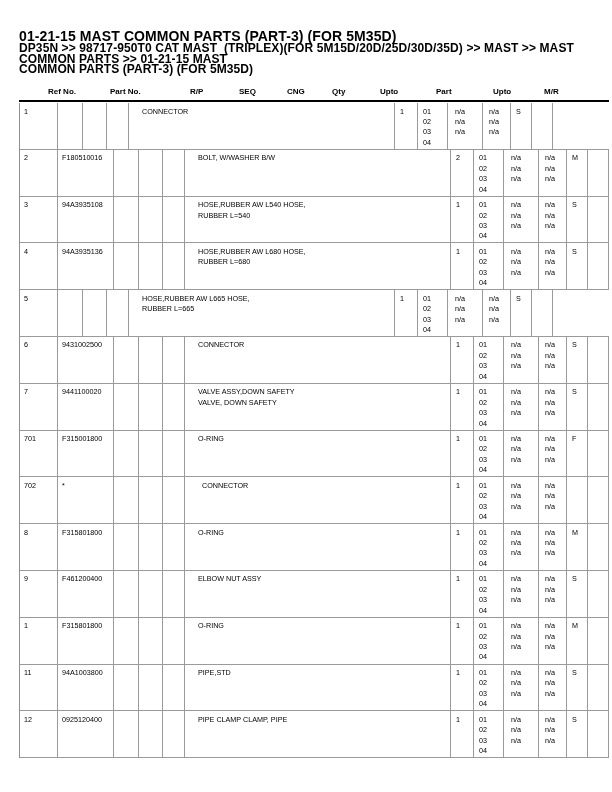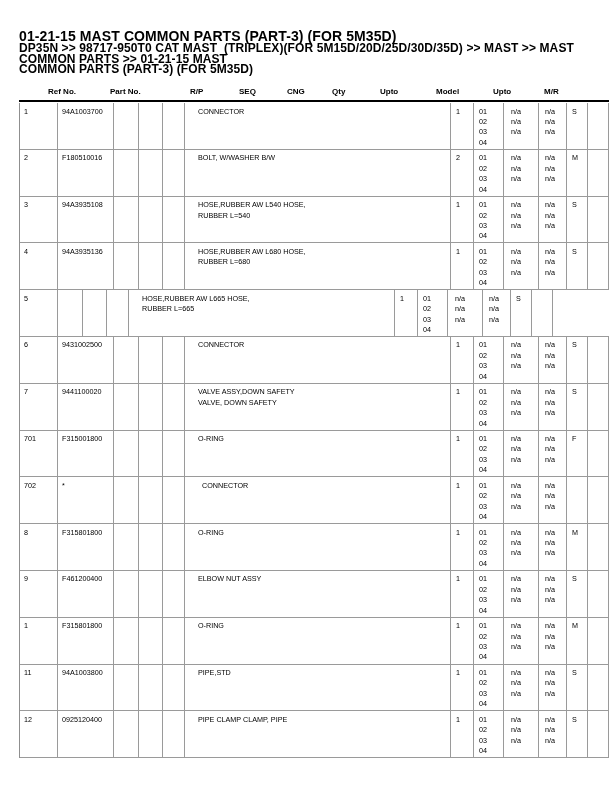--- a/index.html
+++ b/index.html
@@ -66,32 +66,31 @@
 COMMON PARTS (PART-3) (FOR 5M35D)</div>
 
 <div class="colheaders">
   <div class="hcell c-ref">Ref No.</div>
   <div class="hcell c-part">Part No.</div>
   <div class="hcell c-rp">R/P</div>
   <div class="hcell c-seq">SEQ</div>
   <div class="hcell c-cng">CNG</div>
   <div class="hcell c-qty">Qty</div>
   <div class="hcell c-model">Upto</div>
-  <div class="hcell c-from">Model</div>
+  <div class="hcell c-from">Part</div>
   <div class="hcell c-upto">Upto</div>
   <div class="hcell c-mr">M/R</div>
   <div class="hcell c-pad"></div>
 </div>
 
 <div class="rule"></div>
 
 <div class="tbody" id="tbody">
     <div class="trow">
       <div class="cell c-ref">1</div>
-      <div class="cell c-part">94A1003700</div>
       <div class="cell c-rp"></div>
       <div class="cell c-seq"></div>
       <div class="cell c-cng"></div>
       <div class="cell c-desc">CONNECTOR</div>
       <div class="cell c-qty">1</div>
       <div class="cell c-model">01
 02
 03
 04</div>
       <div class="cell c-from">n/a

